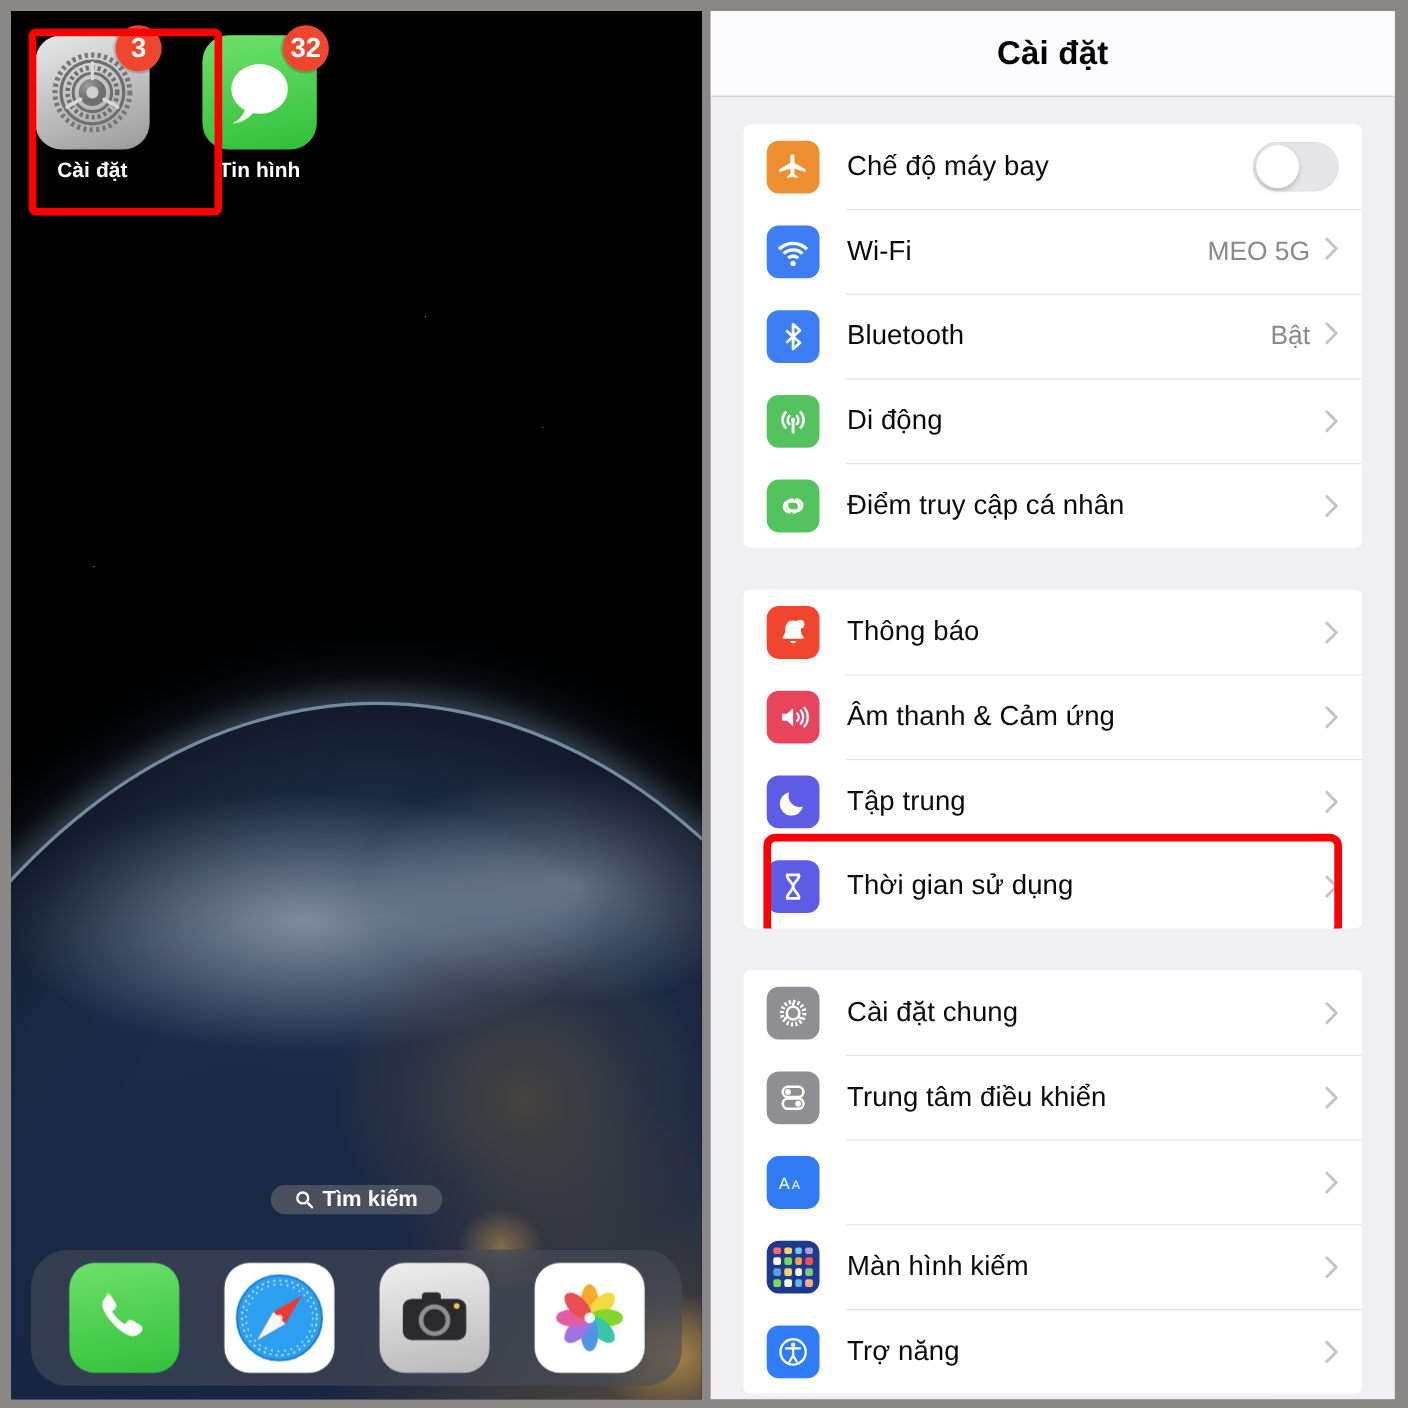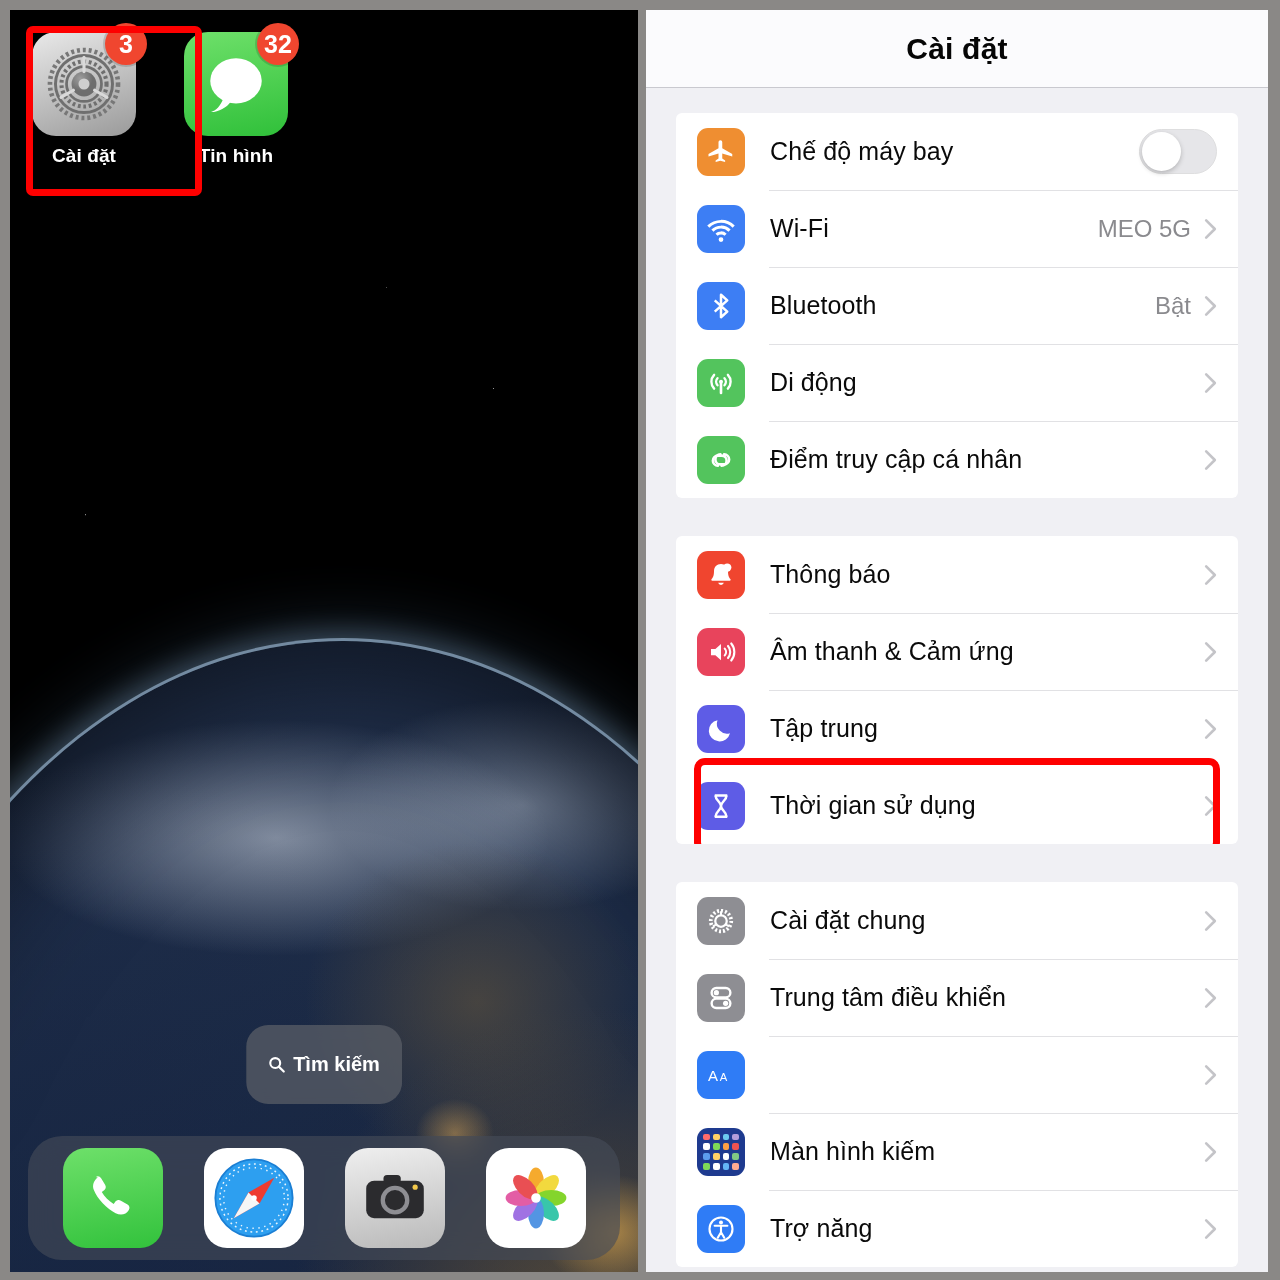--- a/index.html
+++ b/index.html
@@ -121,21 +121,21 @@
     pointer-events:none; z-index:6;
   }
 
   
   .searchpill {
     position:absolute; left:50%; transform:translateX(-50%);
     bottom:168px;
     display:flex; align-items:center; gap:8px;
     background:rgba(92,96,104,.72);
     color:#fff; font-size:20px; font-weight:600;
-    padding:28px 22px; border-radius:22px;
+    padding:2px 22px; border-radius:22px;
     backdrop-filter:blur(8px);
   }
   .searchpill svg { width:17px; height:17px; }
 
   
   .dock {
     position:absolute; left:18px; right:18px; bottom:12px;
     height:124px; border-radius:34px;
     background:rgba(70,76,88,.62);
     backdrop-filter:blur(14px);
@@ -184,21 +184,21 @@
   .ic {
     width:48px; height:48px; border-radius:11px; flex:none;
     display:flex; align-items:center; justify-content:center;
     color:#fff;
   }
   .ic svg { width:30px; height:30px; display:block; }
   .rlabel {
     margin-left:25px; font-size:25px; color:#0a0a0a; font-weight:400;
     letter-spacing:.1px; white-space:nowrap;
   }
-  .rright { margin-left:auto; display:flex; align-items:center; gap:13px; }
+  .rright { margin-left:auto; display:flex; align-items:flex-start; gap:13px; }
   .rval { font-size:24px; color:#8a8a8e; }
   .chev { width:13px; height:22px; flex:none; }
   .chev svg { width:13px; height:22px; display:block; }
 
   
   .toggle {
     width:78px; height:45px; border-radius:23px;
     background:#e6e6e9; position:relative; flex:none;
     border:1px solid #dededf;
   }

